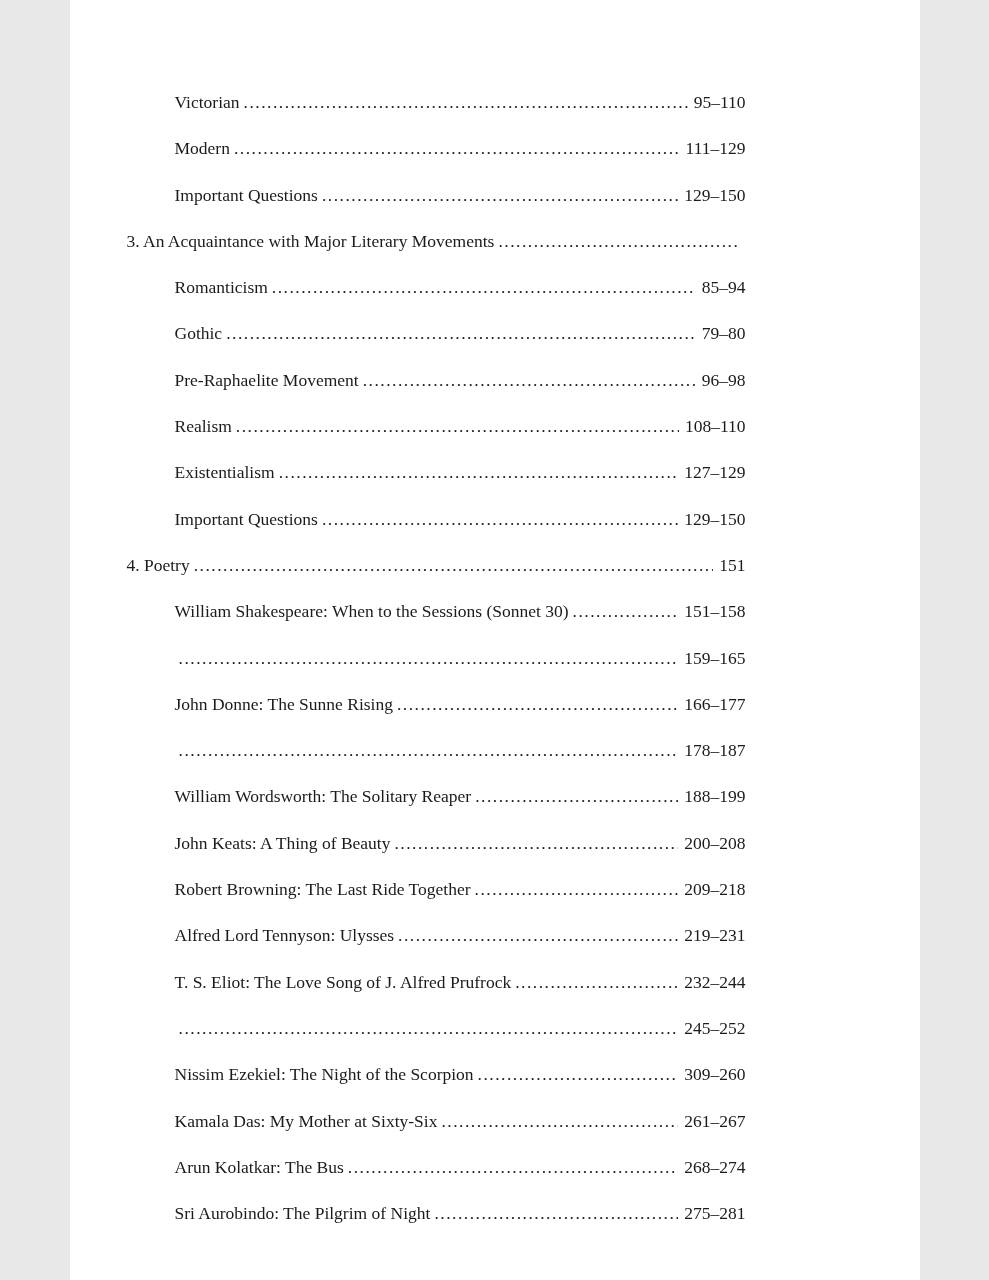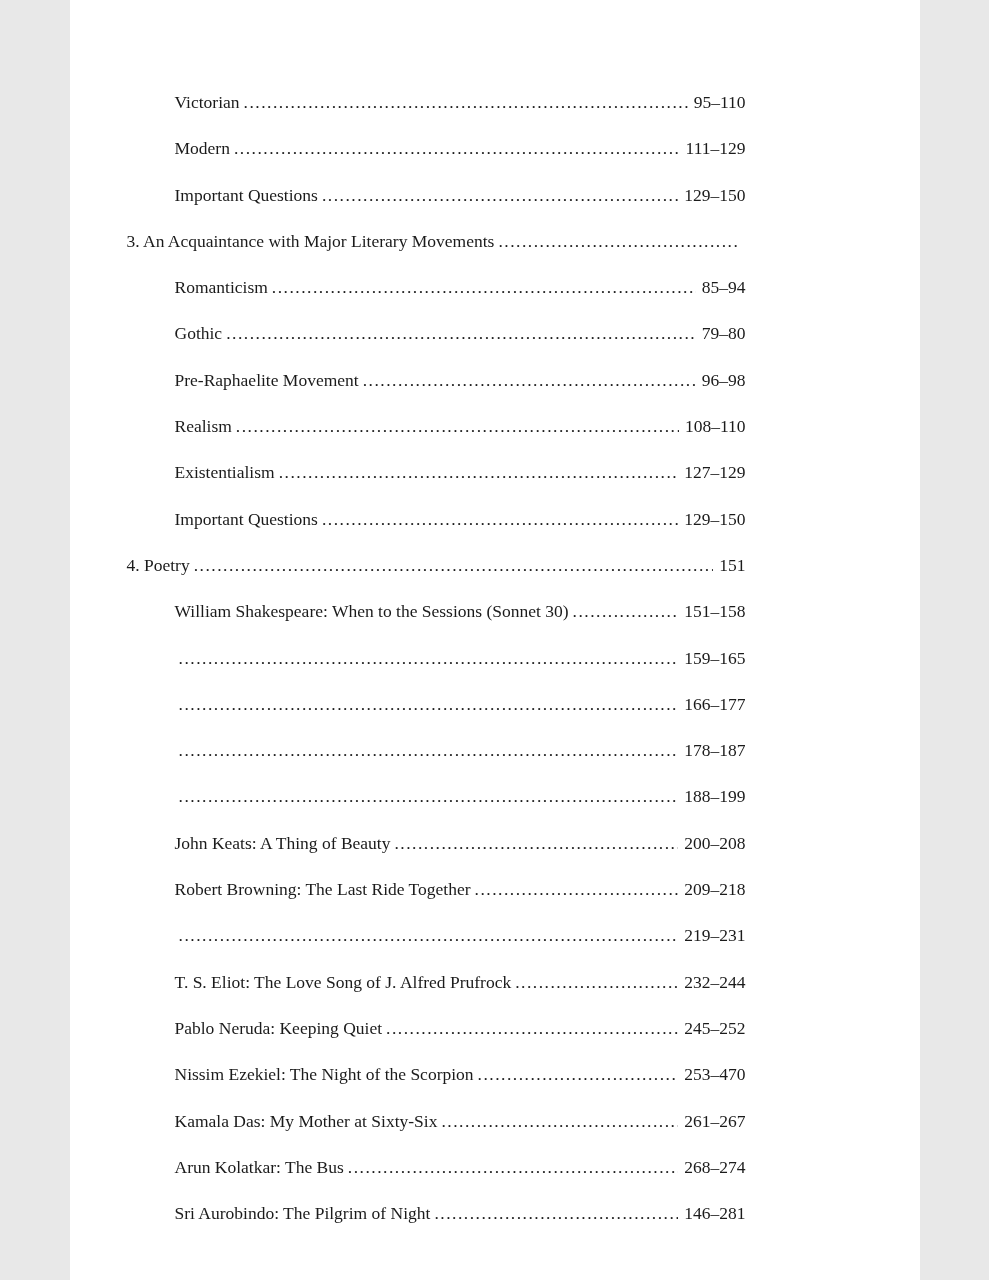--- a/index.html
+++ b/index.html
@@ -126,80 +126,82 @@
     <span class="toc-leader" aria-hidden="true">............................................................................................................................................................................................................................................................................................................</span>
     <span class="toc-pages">151–158</span>
   </div>
 
   <div class="toc-row level-1">
     <span class="toc-leader" aria-hidden="true">............................................................................................................................................................................................................................................................................................................</span>
     <span class="toc-pages">159–165</span>
   </div>
 
   <div class="toc-row level-1">
+    <span class="toc-title">John Donne: The Sunne Rising</span>
     <span class="toc-leader" aria-hidden="true">............................................................................................................................................................................................................................................................................................................</span>
     <span class="toc-pages">166–177</span>
   </div>
 
   <div class="toc-row level-1">
     <span class="toc-leader" aria-hidden="true">............................................................................................................................................................................................................................................................................................................</span>
     <span class="toc-pages">178–187</span>
   </div>
 
   <div class="toc-row level-1">
+    <span class="toc-title">William Wordsworth: The Solitary Reaper</span>
     <span class="toc-leader" aria-hidden="true">............................................................................................................................................................................................................................................................................................................</span>
     <span class="toc-pages">188–199</span>
   </div>
 
   <div class="toc-row level-1">
     <span class="toc-title">John Keats: A Thing of Beauty</span>
     <span class="toc-leader" aria-hidden="true">............................................................................................................................................................................................................................................................................................................</span>
     <span class="toc-pages">200–208</span>
   </div>
 
   <div class="toc-row level-1">
     <span class="toc-title">Robert Browning: The Last Ride Together</span>
     <span class="toc-leader" aria-hidden="true">............................................................................................................................................................................................................................................................................................................</span>
     <span class="toc-pages">209–218</span>
   </div>
 
   <div class="toc-row level-1">
+    <span class="toc-title">Alfred Lord Tennyson: Ulysses</span>
     <span class="toc-leader" aria-hidden="true">............................................................................................................................................................................................................................................................................................................</span>
     <span class="toc-pages">219–231</span>
   </div>
 
   <div class="toc-row level-1">
     <span class="toc-title">T. S. Eliot: The Love Song of J. Alfred Prufrock</span>
     <span class="toc-leader" aria-hidden="true">............................................................................................................................................................................................................................................................................................................</span>
     <span class="toc-pages">232–244</span>
   </div>
 
   <div class="toc-row level-1">
-    <span class="toc-title">Pablo Neruda: Keeping Quiet</span>
     <span class="toc-leader" aria-hidden="true">............................................................................................................................................................................................................................................................................................................</span>
     <span class="toc-pages">245–252</span>
   </div>
 
   <div class="toc-row level-1">
     <span class="toc-title">Nissim Ezekiel: The Night of the Scorpion</span>
     <span class="toc-leader" aria-hidden="true">............................................................................................................................................................................................................................................................................................................</span>
-    <span class="toc-pages">253–470</span>
+    <span class="toc-pages">309–260</span>
   </div>
 
   <div class="toc-row level-1">
     <span class="toc-title">Kamala Das: My Mother at Sixty-Six</span>
     <span class="toc-leader" aria-hidden="true">............................................................................................................................................................................................................................................................................................................</span>
     <span class="toc-pages">261–267</span>
   </div>
 
   <div class="toc-row level-1">
     <span class="toc-title">Arun Kolatkar: The Bus</span>
     <span class="toc-leader" aria-hidden="true">............................................................................................................................................................................................................................................................................................................</span>
     <span class="toc-pages">268–274</span>
   </div>
 
   <div class="toc-row level-1">
     <span class="toc-title">Sri Aurobindo: The Pilgrim of Night</span>
     <span class="toc-leader" aria-hidden="true">............................................................................................................................................................................................................................................................................................................</span>
-    <span class="toc-pages">146–281</span>
+    <span class="toc-pages">275–281</span>
   </div>
 </div>
 </div>
 
 </body></html>

